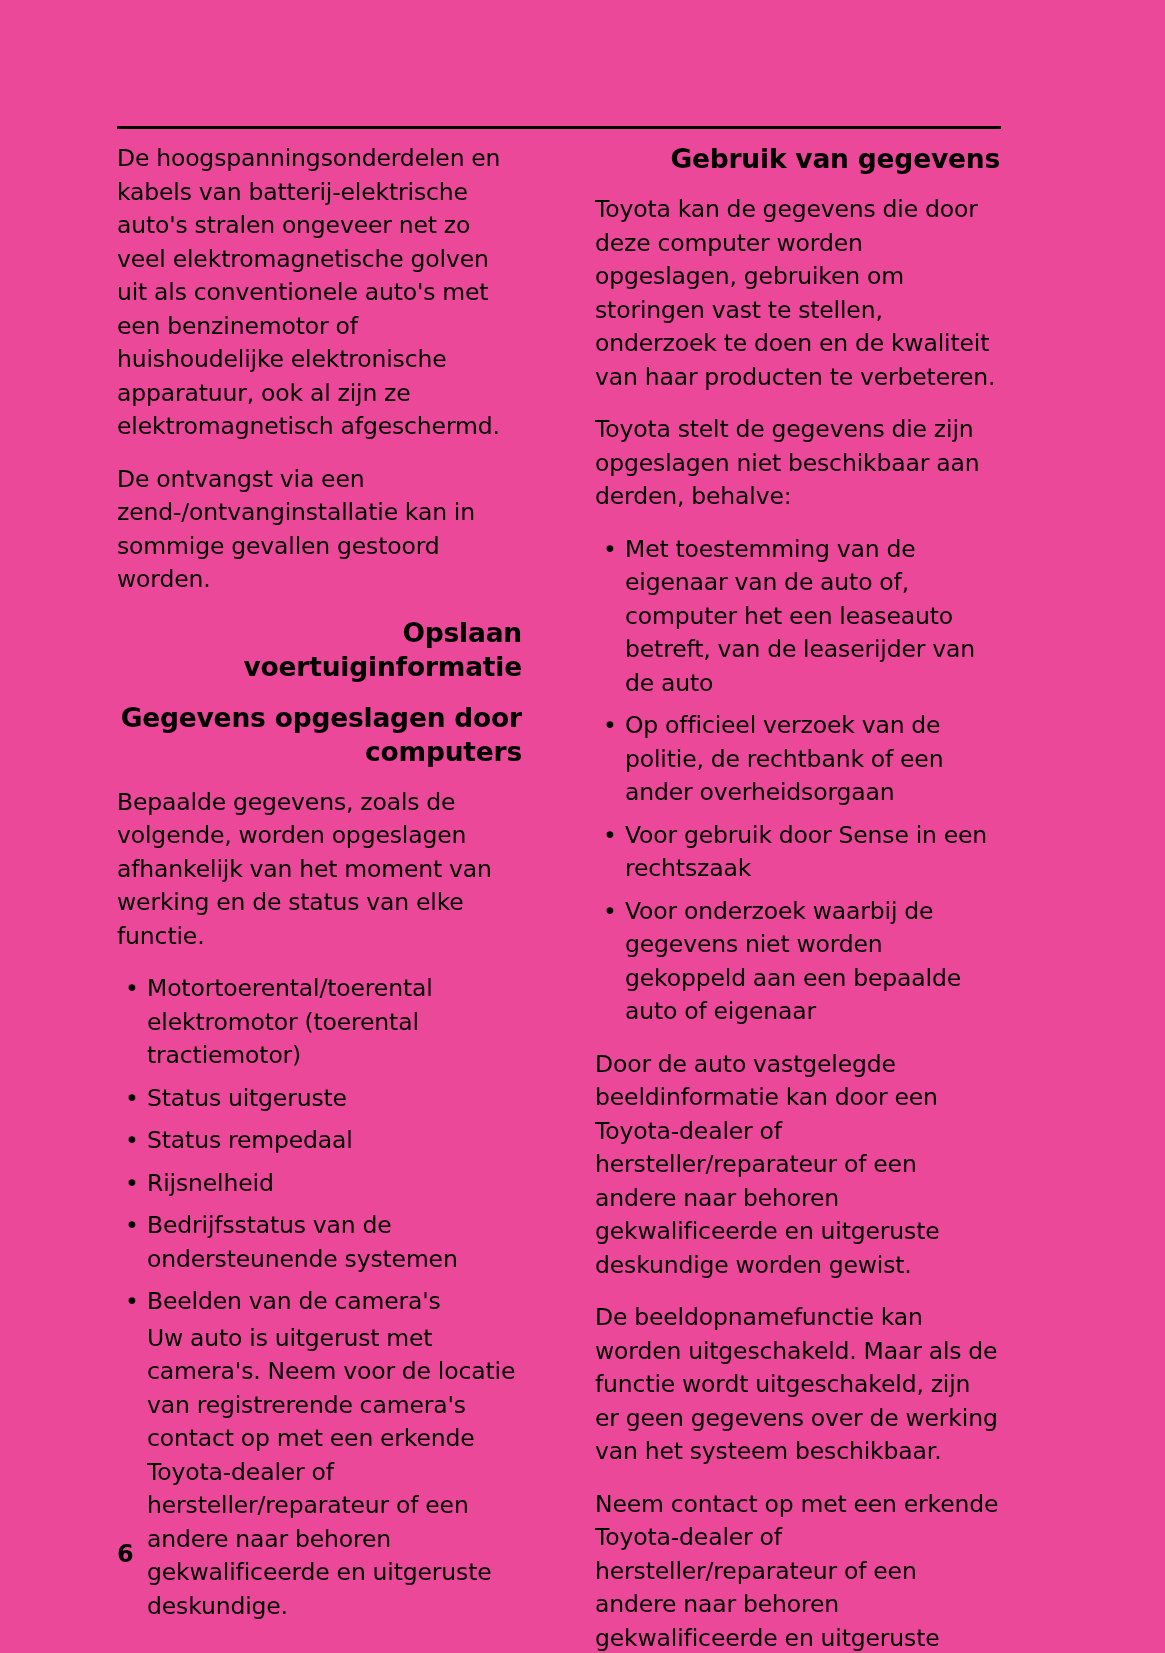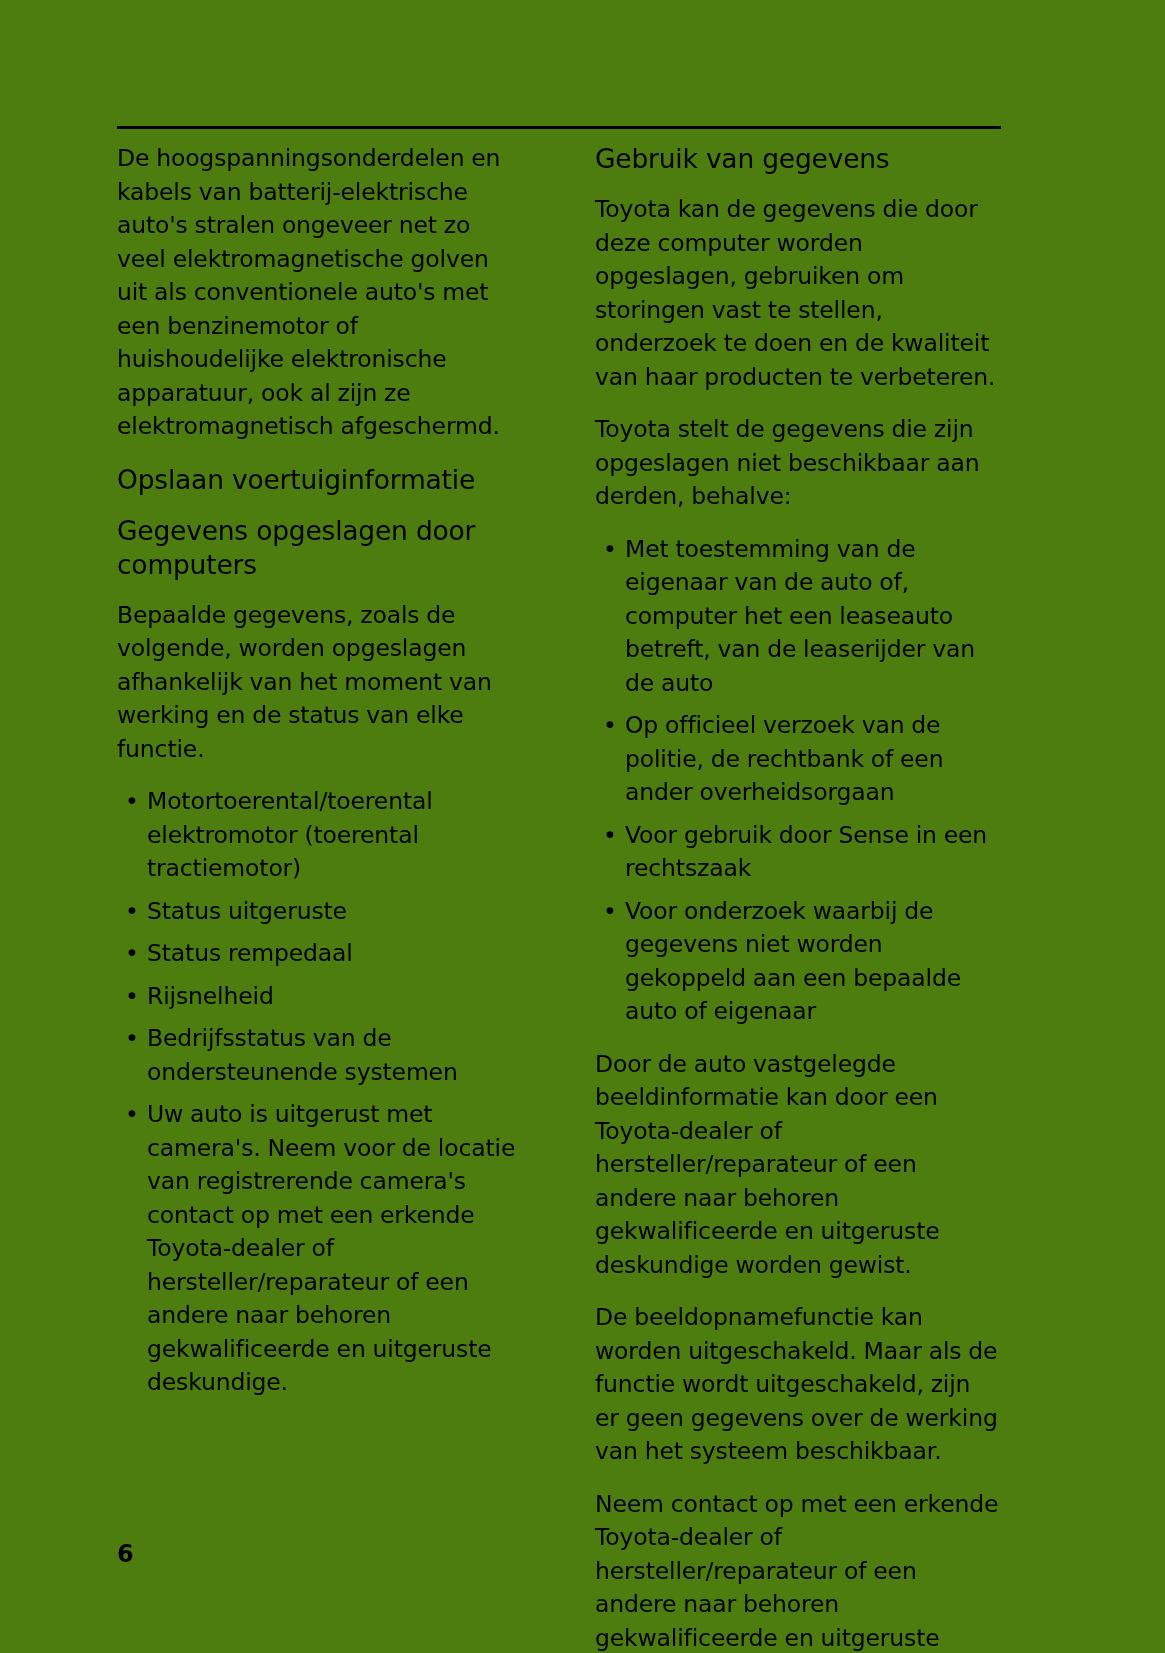--- a/index.html
+++ b/index.html
@@ -9,21 +9,21 @@
   }
   body {
     font-family: "DejaVu Sans", "Liberation Sans", sans-serif;
     color: #000000;
     -webkit-font-smoothing: antialiased;
   }
   .page {
     position: relative;
     width: 1165px;
     height: 1653px;
-    background: #4d7c0f;
+    background: #ec4899;
     box-sizing: border-box;
     overflow: hidden;
   }
   .header-rule {
     position: absolute;
     left: 117px;
     top: 126px;
     width: 884px;
     height: 3px;
     background: #000000;
@@ -46,22 +46,23 @@
     font-size: 23.5px;
     line-height: 33.5px;
     letter-spacing: -0.15px;
     word-spacing: -0.4px;
     font-weight: 400;
   }
   h2.section-heading {
     margin: 12px 0 17px 0;
     font-size: 26.5px;
     line-height: 34px;
-    font-weight: 400;
+    font-weight: 700;
     letter-spacing: -0.2px;
+    text-align: right;
   }
   h2.section-heading.tight-top {
     margin-top: 9px;
   }
   ul.bullet-list {
     list-style: none;
     margin: 0 0 19px 0;
     padding: 0;
   }
   ul.bullet-list > li {
@@ -105,20 +106,21 @@
 <div class="page">
 
   <div class="header-rule"></div>
 
   <div class="columns">
 
     <div class="column">
 
       <p class="body-text">De hoogspanningsonderdelen en kabels van batterij-elektrische auto's stralen ongeveer net zo veel elektromagnetische golven uit als conventionele auto's met een benzinemotor of huishoudelijke elektronische apparatuur, ook al zijn ze elektromagnetisch afgeschermd.</p>
 
+      <p class="body-text">De ontvangst via een zend-/ontvanginstallatie kan in sommige gevallen gestoord worden.</p>
 
       <h2 class="section-heading">Opslaan voertuiginformatie</h2>
 
 
       <h2 class="section-heading">Gegevens opgeslagen door computers</h2>
 
       <p class="body-text">Bepaalde gegevens, zoals de volgende, worden opgeslagen afhankelijk van het moment van werking en de status van elke functie.</p>
 
       <ul class="bullet-list">
         <li>
@@ -136,20 +138,21 @@
         <li>
           <span class="bullet-dot">•</span>
           <span>Rijsnelheid</span>
         </li>
         <li>
           <span class="bullet-dot">•</span>
           <span>Bedrijfsstatus van de ondersteunende systemen</span>
         </li>
         <li>
           <span class="bullet-dot">•</span>
+          <span>Beelden van de camera's</span>
           <p class="sub-note">Uw auto is uitgerust met camera's. Neem voor de locatie van registrerende camera's contact op met een erkende Toyota-dealer of hersteller/reparateur of een andere naar behoren gekwalificeerde en uitgeruste deskundige.</p>
         </li>
       </ul>
 
     </div>
 
     <div class="column">
 
       <h2 class="section-heading tight-top" style="margin-top:0;">Gebruik van gegevens</h2>
 

